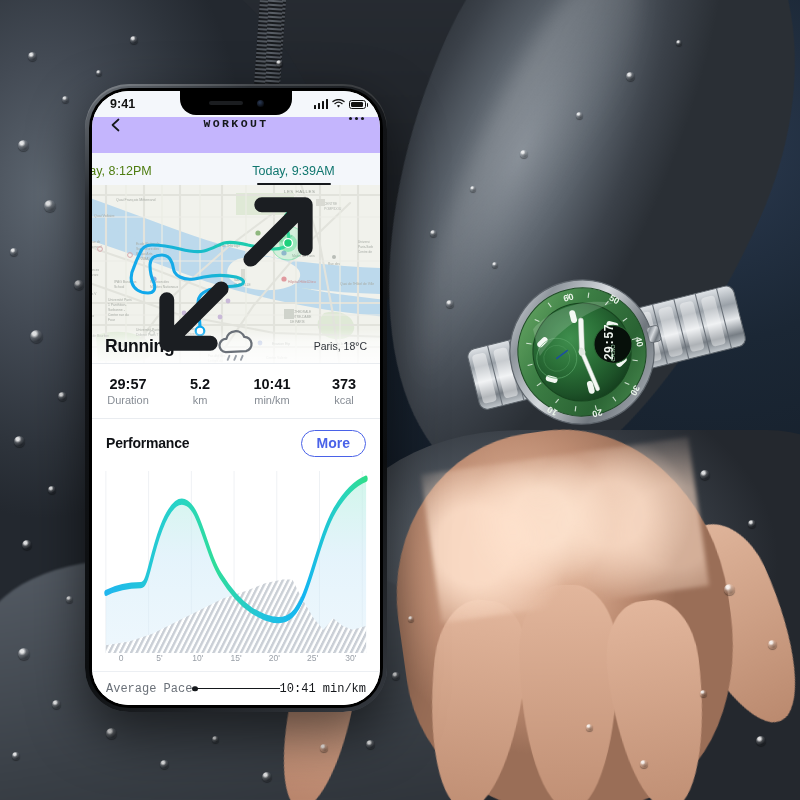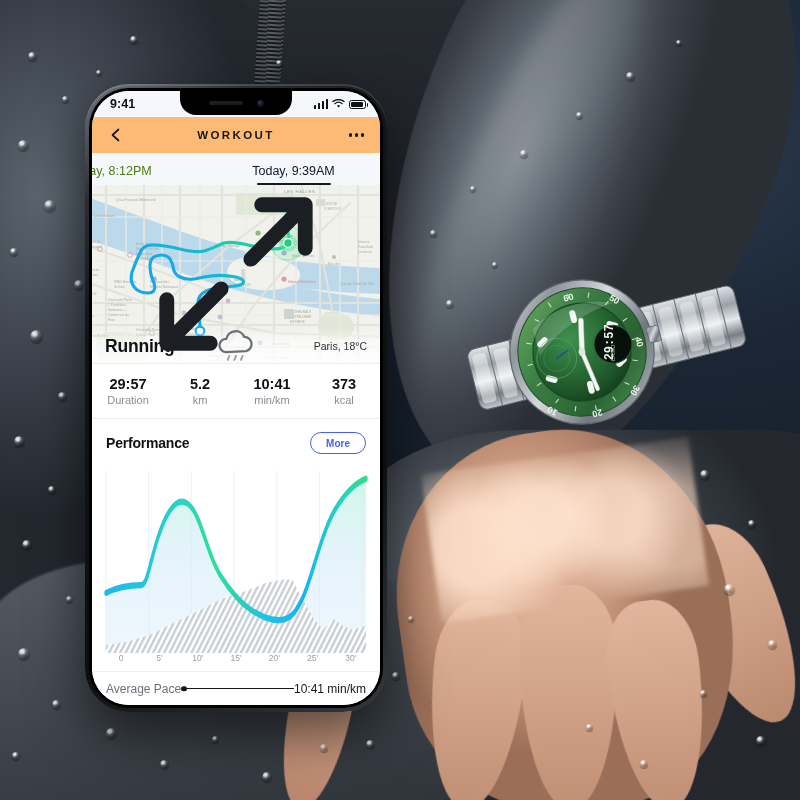--- a/index.html
+++ b/index.html
@@ -168,43 +168,43 @@
   .bars i:nth-child(1){height:3.5px}.bars i:nth-child(2){height:5.5px}
   .bars i:nth-child(3){height:7.5px}.bars i:nth-child(4){height:9.5px}
   .batt { width:17px; height:9px; border:1.3px solid #111; border-radius:2.6px;
           position:relative; }
   .batt::after{content:"";position:absolute;right:-3.2px;top:2.4px;width:1.6px;height:4px;
           background:#111;border-radius:0 1px 1px 0;}
   .batt span{position:absolute;left:1px;top:1px;bottom:1px;width:12px;background:#111;border-radius:1.2px;}
 
   
   .navbar {
-    height:36px; flex:0 0 36px; background:#fdba74;
-    display:flex; align-items:center; justify-content:space-between;
-    padding:0 16px; position:relative;
+    height:36px; flex:0 0 36px; background:#c4b5fd;
+    display:flex; align-items:flex-start; justify-content:space-between;
+    padding:0 16px; position:relative;font-family:Liberation Mono, monospace;
   }
   .nav-title {
     position:absolute; left:50%; transform:translateX(-50%);
     font-size:11.5px; font-weight:700; letter-spacing:2.4px; color:#15181c;
   }
   .back-chev { width:16px; height:16px; cursor:pointer; }
   .dots { display:flex; gap:2.6px; cursor:pointer; }
   .dots i { width:3.2px; height:3.2px; border-radius:50%; background:#15181c; display:block; }
 
   
   .tabs {
     height:32px; flex:0 0 32px; background:#f4f7fb;
     display:flex; align-items:flex-end; position:relative;
   }
   .tab {
     flex:1; text-align:center; padding-bottom:7px;
     font-size:12.5px; color:#8b9199; white-space:nowrap; cursor:pointer;
   }
   .tab.prev { color:#4d7c0f; margin-left:-58px; }
-  .tab.active { color:#0f172a; position:relative; }
+  .tab.active { color:#0f766e; position:relative; }
   .tab.active::after {
     content:""; position:absolute; left:50%; transform:translateX(-50%);
     bottom:0; width:74px; height:2.2px; background:#15181c; border-radius:2px;
   }
 
   
   .map { position:relative; flex:0 0 178px; overflow:hidden; background:#eef1e9; }
   .map svg { position:absolute; inset:0; width:100%; height:100%; }
   .expand-btn {
     position:absolute; right:9px; top:9px; width:18px; height:18px; cursor:pointer; z-index:6;
@@ -232,21 +232,21 @@
   .stat-l { font-size:11px; color:#878d95; line-height:1.35; }
 
   
   .perf-head {
     flex:0 0 48px; display:flex; align-items:center; justify-content:space-between;
     padding:0 14px; background:#fff;
   }
   .perf-title { font-size:14px; font-weight:700; color:#0f1115; letter-spacing:-.2px; }
   .more-btn {
     border:1.4px solid #4a62e8; color:#4a62e8; border-radius:20px;
-    font-size:10px; font-weight:700; padding:4.5px 15px; background:#fff; cursor:pointer;
+    font-size:14px; font-weight:700; padding:4.5px 15px; background:#fff; cursor:pointer;
   }
 
   
   .legend {
     flex:0 0 22px; display:flex; align-items:center; justify-content:center; gap:16px;
     background:#fff;
   }
   .lg { display:flex; align-items:center; gap:5px; cursor:pointer; }
   .lg-sw { width:8px; height:8px; border-radius:2px; }
   .lg-sw.pace { background:#2fdd9a; }
@@ -258,21 +258,21 @@
   .chart svg { width:100%; height:100%; display:block; }
 
   .xaxis {
     flex:0 0 18px; display:flex; padding:0 10px; background:#fff;
   }
   .xt { flex:1; font-size:8.5px; color:#9aa0a8; text-align:center; }
 
   
   .footer {
     flex:0 0 34px; border-top:1px solid #eceff3; background:#fff;
-    display:flex; align-items:center; padding:0 14px; gap:0;
+    display:flex; align-items:center; padding:0 14px; gap:0;font-family:Liberation Mono, monospace;
   }
   .f-label { font-size:12px; color:#6b7179; white-space:nowrap; }
   .f-line { flex:1; height:1.6px; background:#15181c; margin:0 0 0 1px; position:relative; }
   .f-line::before {
     content:""; position:absolute; left:-1px; top:50%; transform:translateY(-50%);
     width:5.5px; height:5.5px; border-radius:50%; background:#15181c;
   }
   .f-value { font-size:12px; color:#15181c; white-space:nowrap; }
 </style>
 </head>

